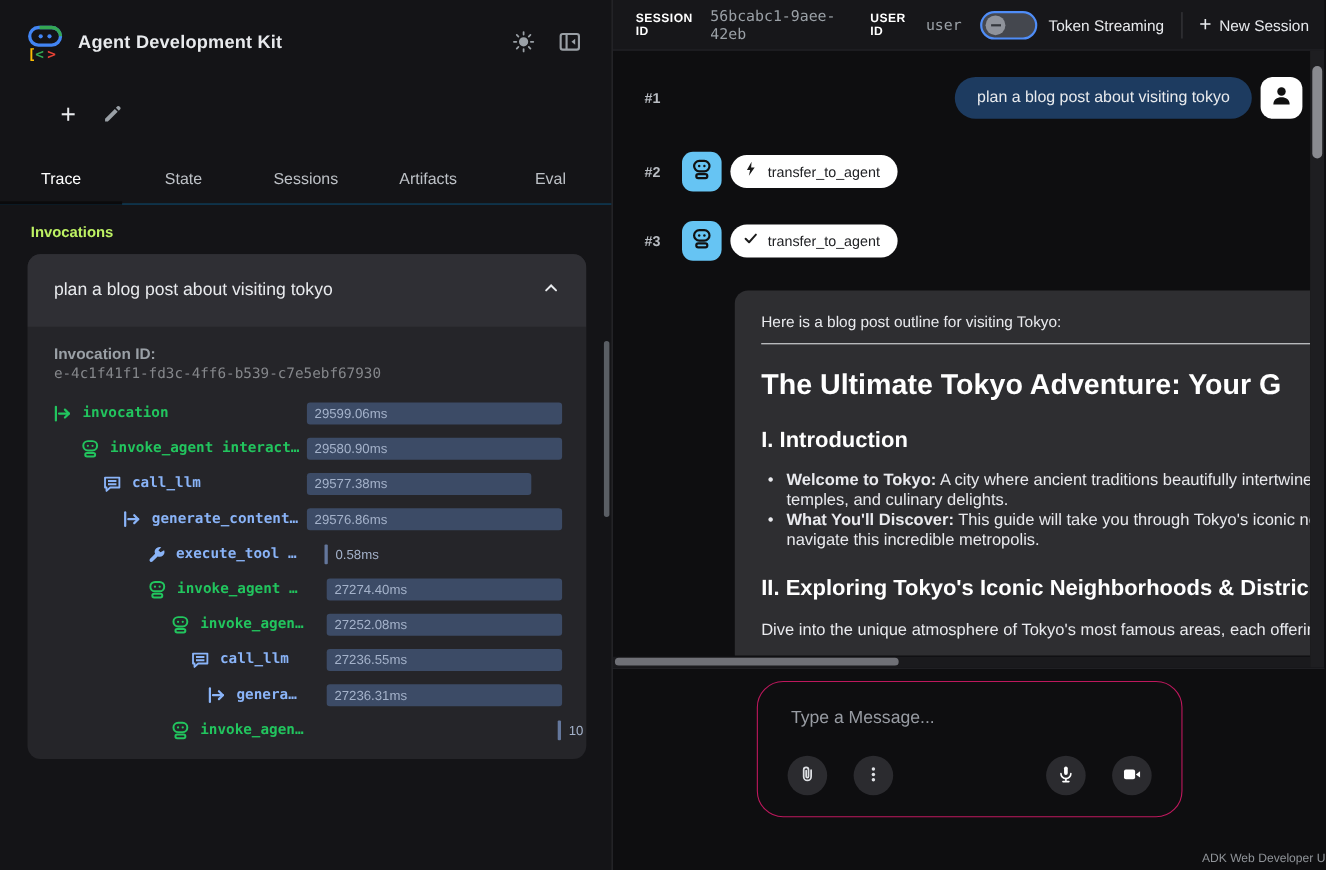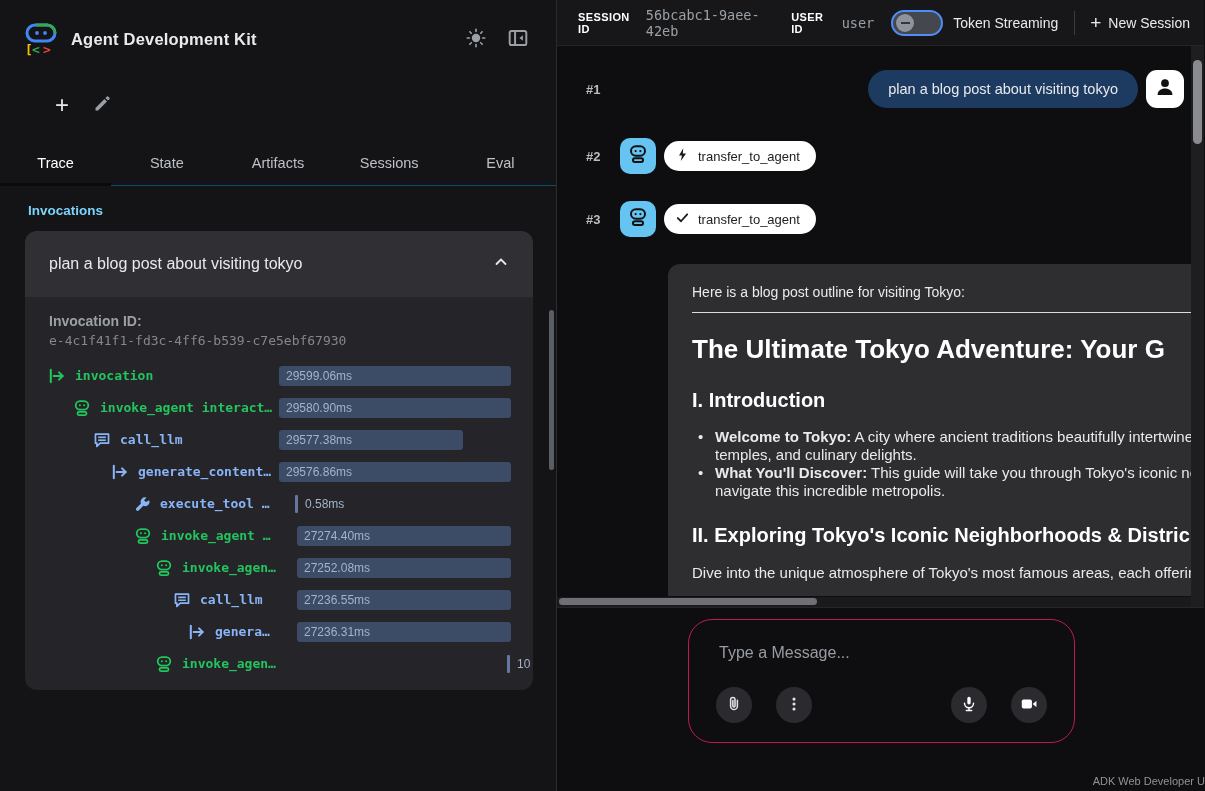--- a/index.html
+++ b/index.html
@@ -29,21 +29,21 @@
   .edit-btn svg { width:19px; height:19px; }
 
   .tabs { display:flex; height:46px; border-bottom:1px solid #0c4a6e; }
   .tab { flex:1; display:flex; align-items:center; justify-content:center; color:#bdc1c6;
     font-size:14.5px; cursor:pointer; position:relative; }
   .tab.active { color:#ffffff; }
   .tab.active::after { content:""; position:absolute; left:0; right:0; bottom:-1px;
     height:3px; background:#0a0a0c; }
 
   .lp-content { padding:17px 25px 0 25px; }
-  .section-title { color:#7dd3fc; font-size:13.5px; font-weight:bold; margin:0 0 13px 3px; }
+  .section-title { color:#bef264; font-size:13.5px; font-weight:bold; margin:0 0 13px 3px; }
   .inv-card { width:508px; border-radius:12px; overflow:hidden; background:#252529; }
   .inv-card-header { background:#2f2f34; height:66px; display:flex; align-items:center;
     padding:0 24px; cursor:pointer; }
   .inv-title { color:#e8eaed; font-size:16px; flex:1; }
   .inv-card-header svg { width:16px; height:16px; }
   .inv-card-body { padding:16px 0 10px 0; }
   .inv-id { padding:0 24px 12px 24px; }
   .inv-id-label { color:#9aa0a6; font-size:14px; font-weight:bold; margin-bottom:4px; }
   .inv-id-value { color:#85878b; font-size:13px; font-family:"DejaVu Sans Mono",monospace; }
 
@@ -188,22 +188,22 @@
             <path d="M2.5 13.9V16.5h2.6L14 7.6 11.4 5z"></path>
             <path d="M12.4 4l2.6 2.6 1.3-1.3a1.2 1.2 0 0 0 0-1.7l-.9-.9a1.2 1.2 0 0 0-1.7 0z"></path>
           </svg>
         </span>
       </button>
     </div>
 
     <nav class="tabs" id="tabs">
         <div class="tab active">Trace</div>
         <div class="tab">State</div>
+        <div class="tab">Sessions</div>
         <div class="tab">Artifacts</div>
-        <div class="tab">Sessions</div>
         <div class="tab">Eval</div>
       </nav>
 
     <div class="lp-content">
       <div class="section-title">Invocations</div>
       <div class="inv-card">
         <div class="inv-card-header">
           <span class="inv-title">plan a blog post about visiting tokyo</span>
           <span>
             <svg viewBox="0 0 16 16" fill="none" stroke="#e8eaed" stroke-width="1.8" stroke-linecap="round">
@@ -240,21 +240,21 @@
                   <span class="t-dur">29580.90ms</span>
                 </div>
               </div>
               <div class="trace-row">
                 <span class="t-icon c-blue" style="left: 68px;"><svg viewBox="0 0 16 16" fill="none" stroke="currentColor" stroke-width="1.5" stroke-linejoin="round">
                     <path d="M2.2 2.8h11.6v8H6.4l-3 2.8v-2.8H2.2z"></path>
                     <line x1="4.6" y1="5.6" x2="11.4" y2="5.6"></line>
                     <line x1="4.6" y1="8.2" x2="11.4" y2="8.2"></line>
                   </svg></span>
                 <span class="t-label c-blue" style="left: 95px;">call_llm</span>
-                <div class="t-bar" style="left: 254px; width: 184px;">
+                <div class="t-bar" style="left: 254px; width: 204px;">
                   <span class="t-dur">29577.38ms</span>
                 </div>
               </div>
               <div class="trace-row">
                 <span class="t-icon c-blue" style="left: 86px;"><svg viewBox="0 0 16 16" fill="none" stroke="currentColor" stroke-width="1.8" stroke-linecap="round" stroke-linejoin="round">
                     <path d="M2.5 2.5v11"></path>
                     <path d="M5 8h8"></path>
                     <path d="M9.8 4.8 13 8l-3.2 3.2"></path>
                   </svg></span>
                 <span class="t-label c-blue" style="left: 113px;">generate_content…</span>

